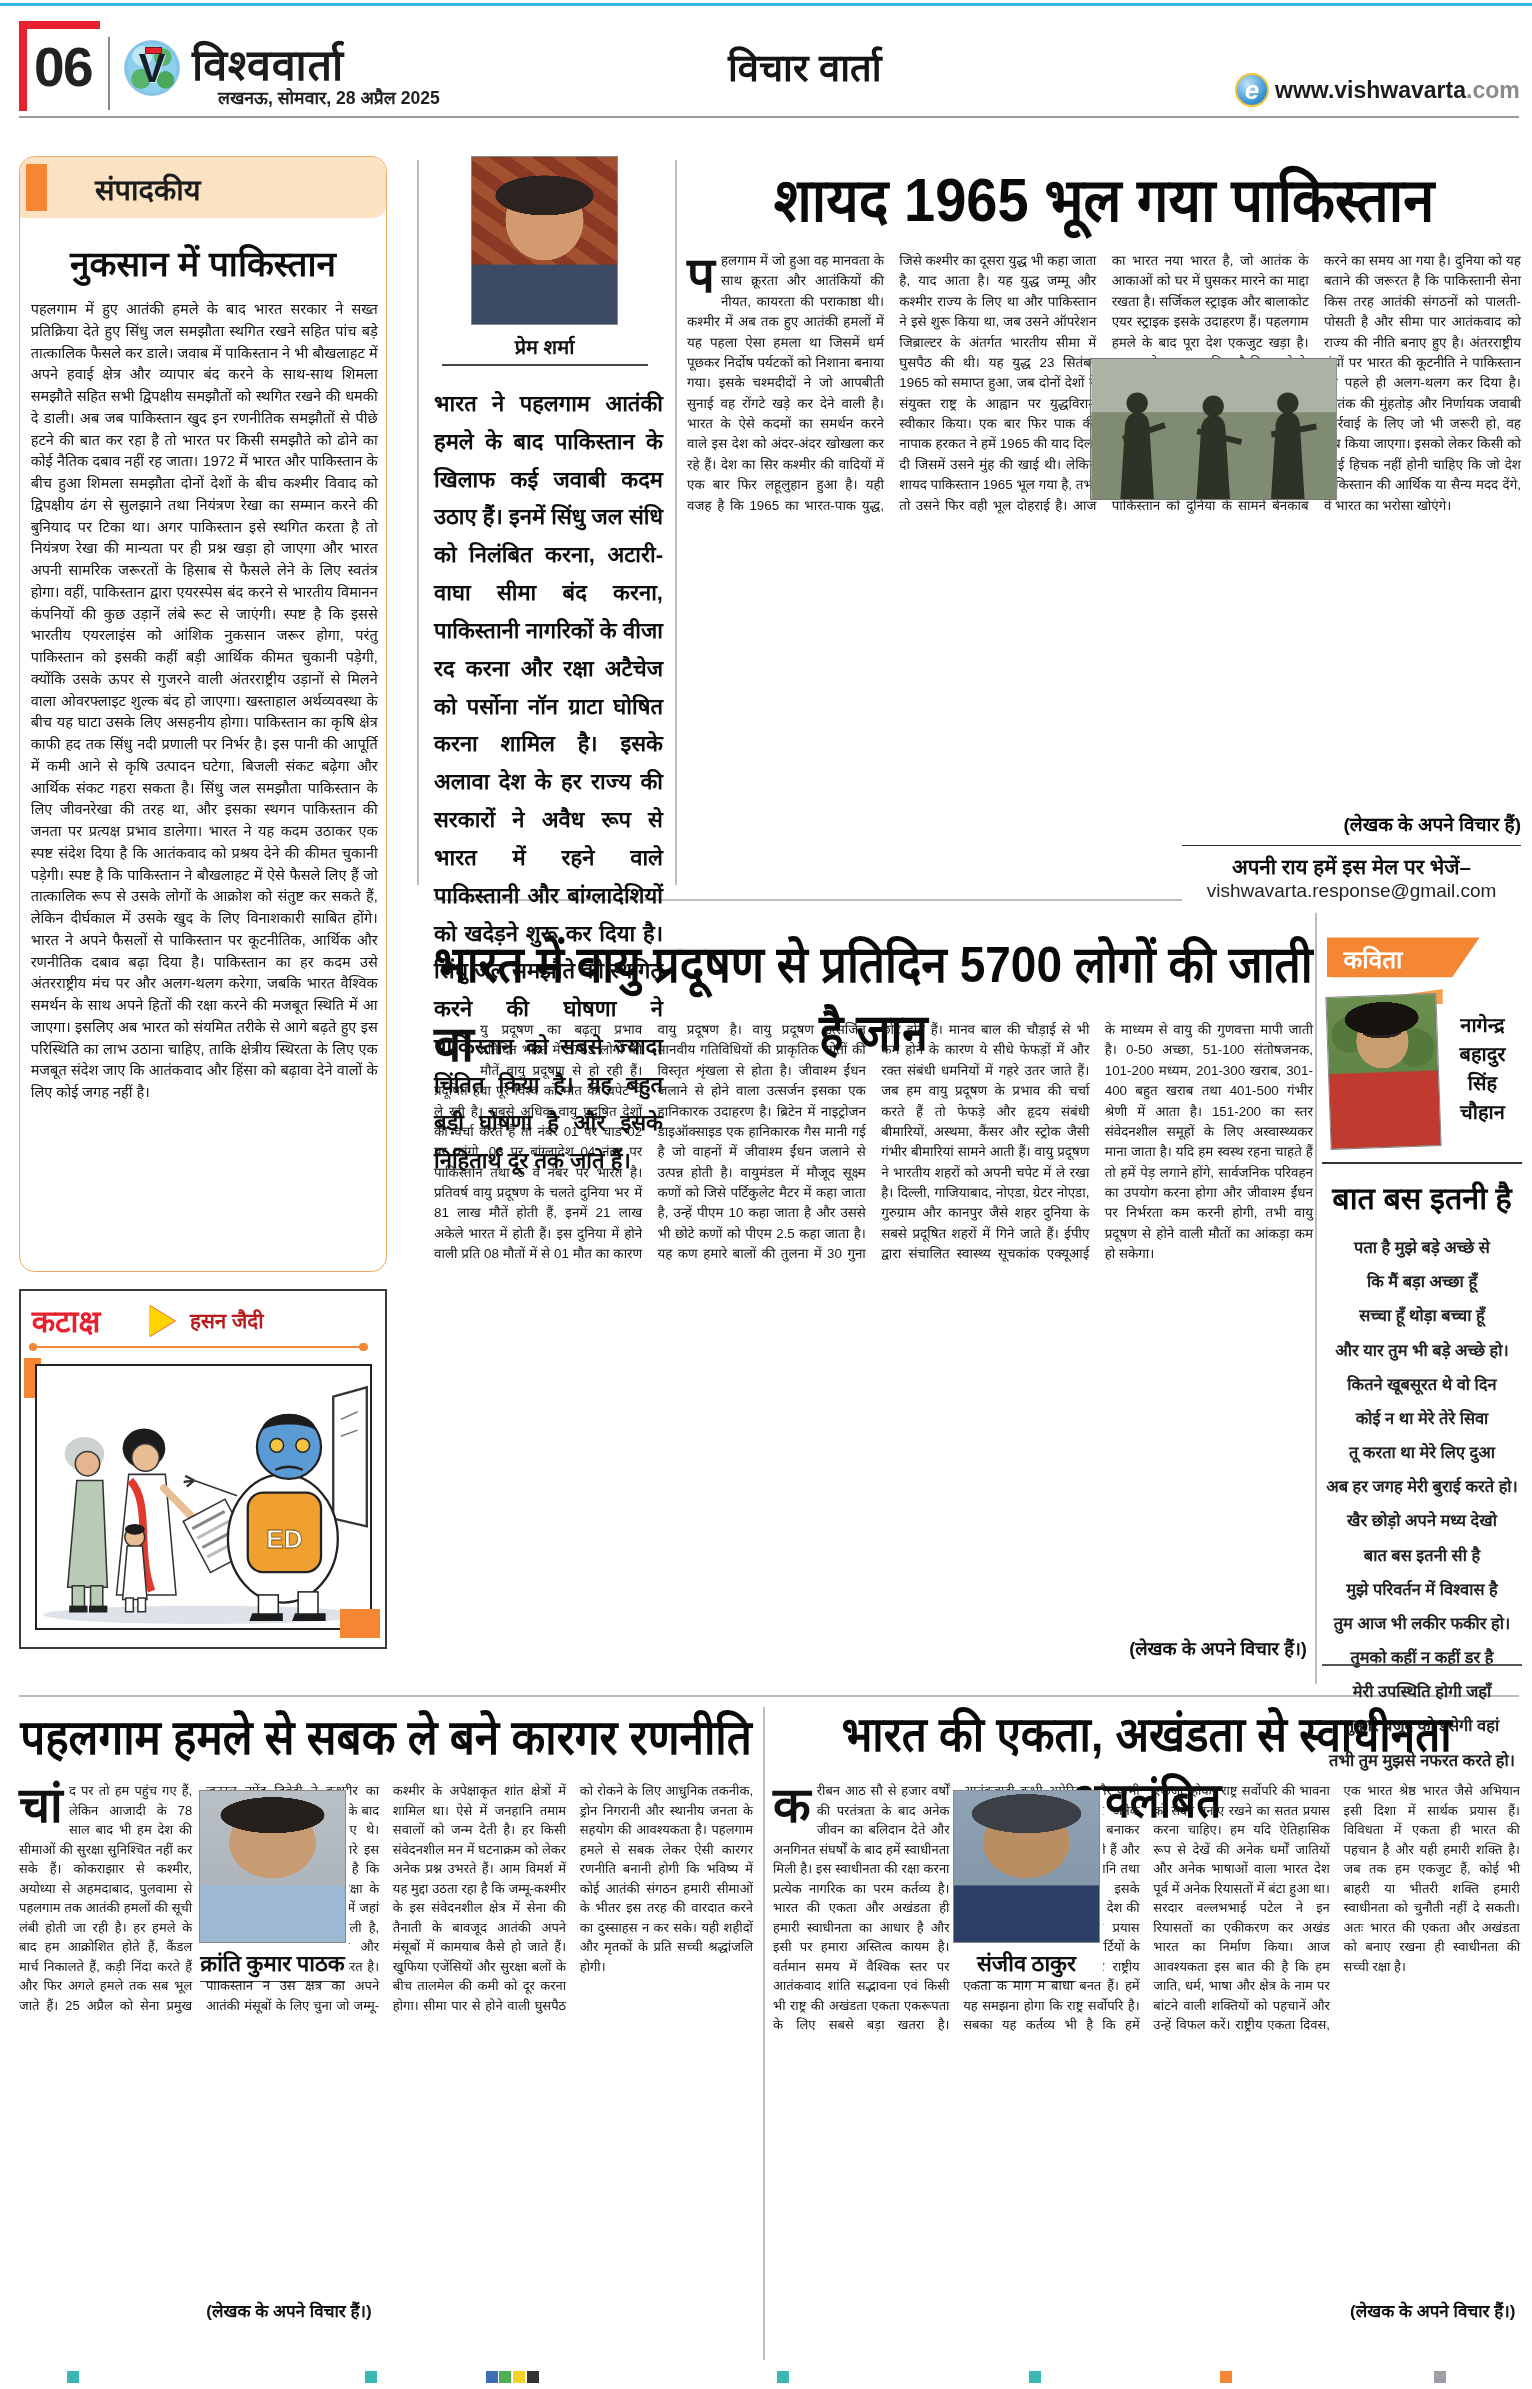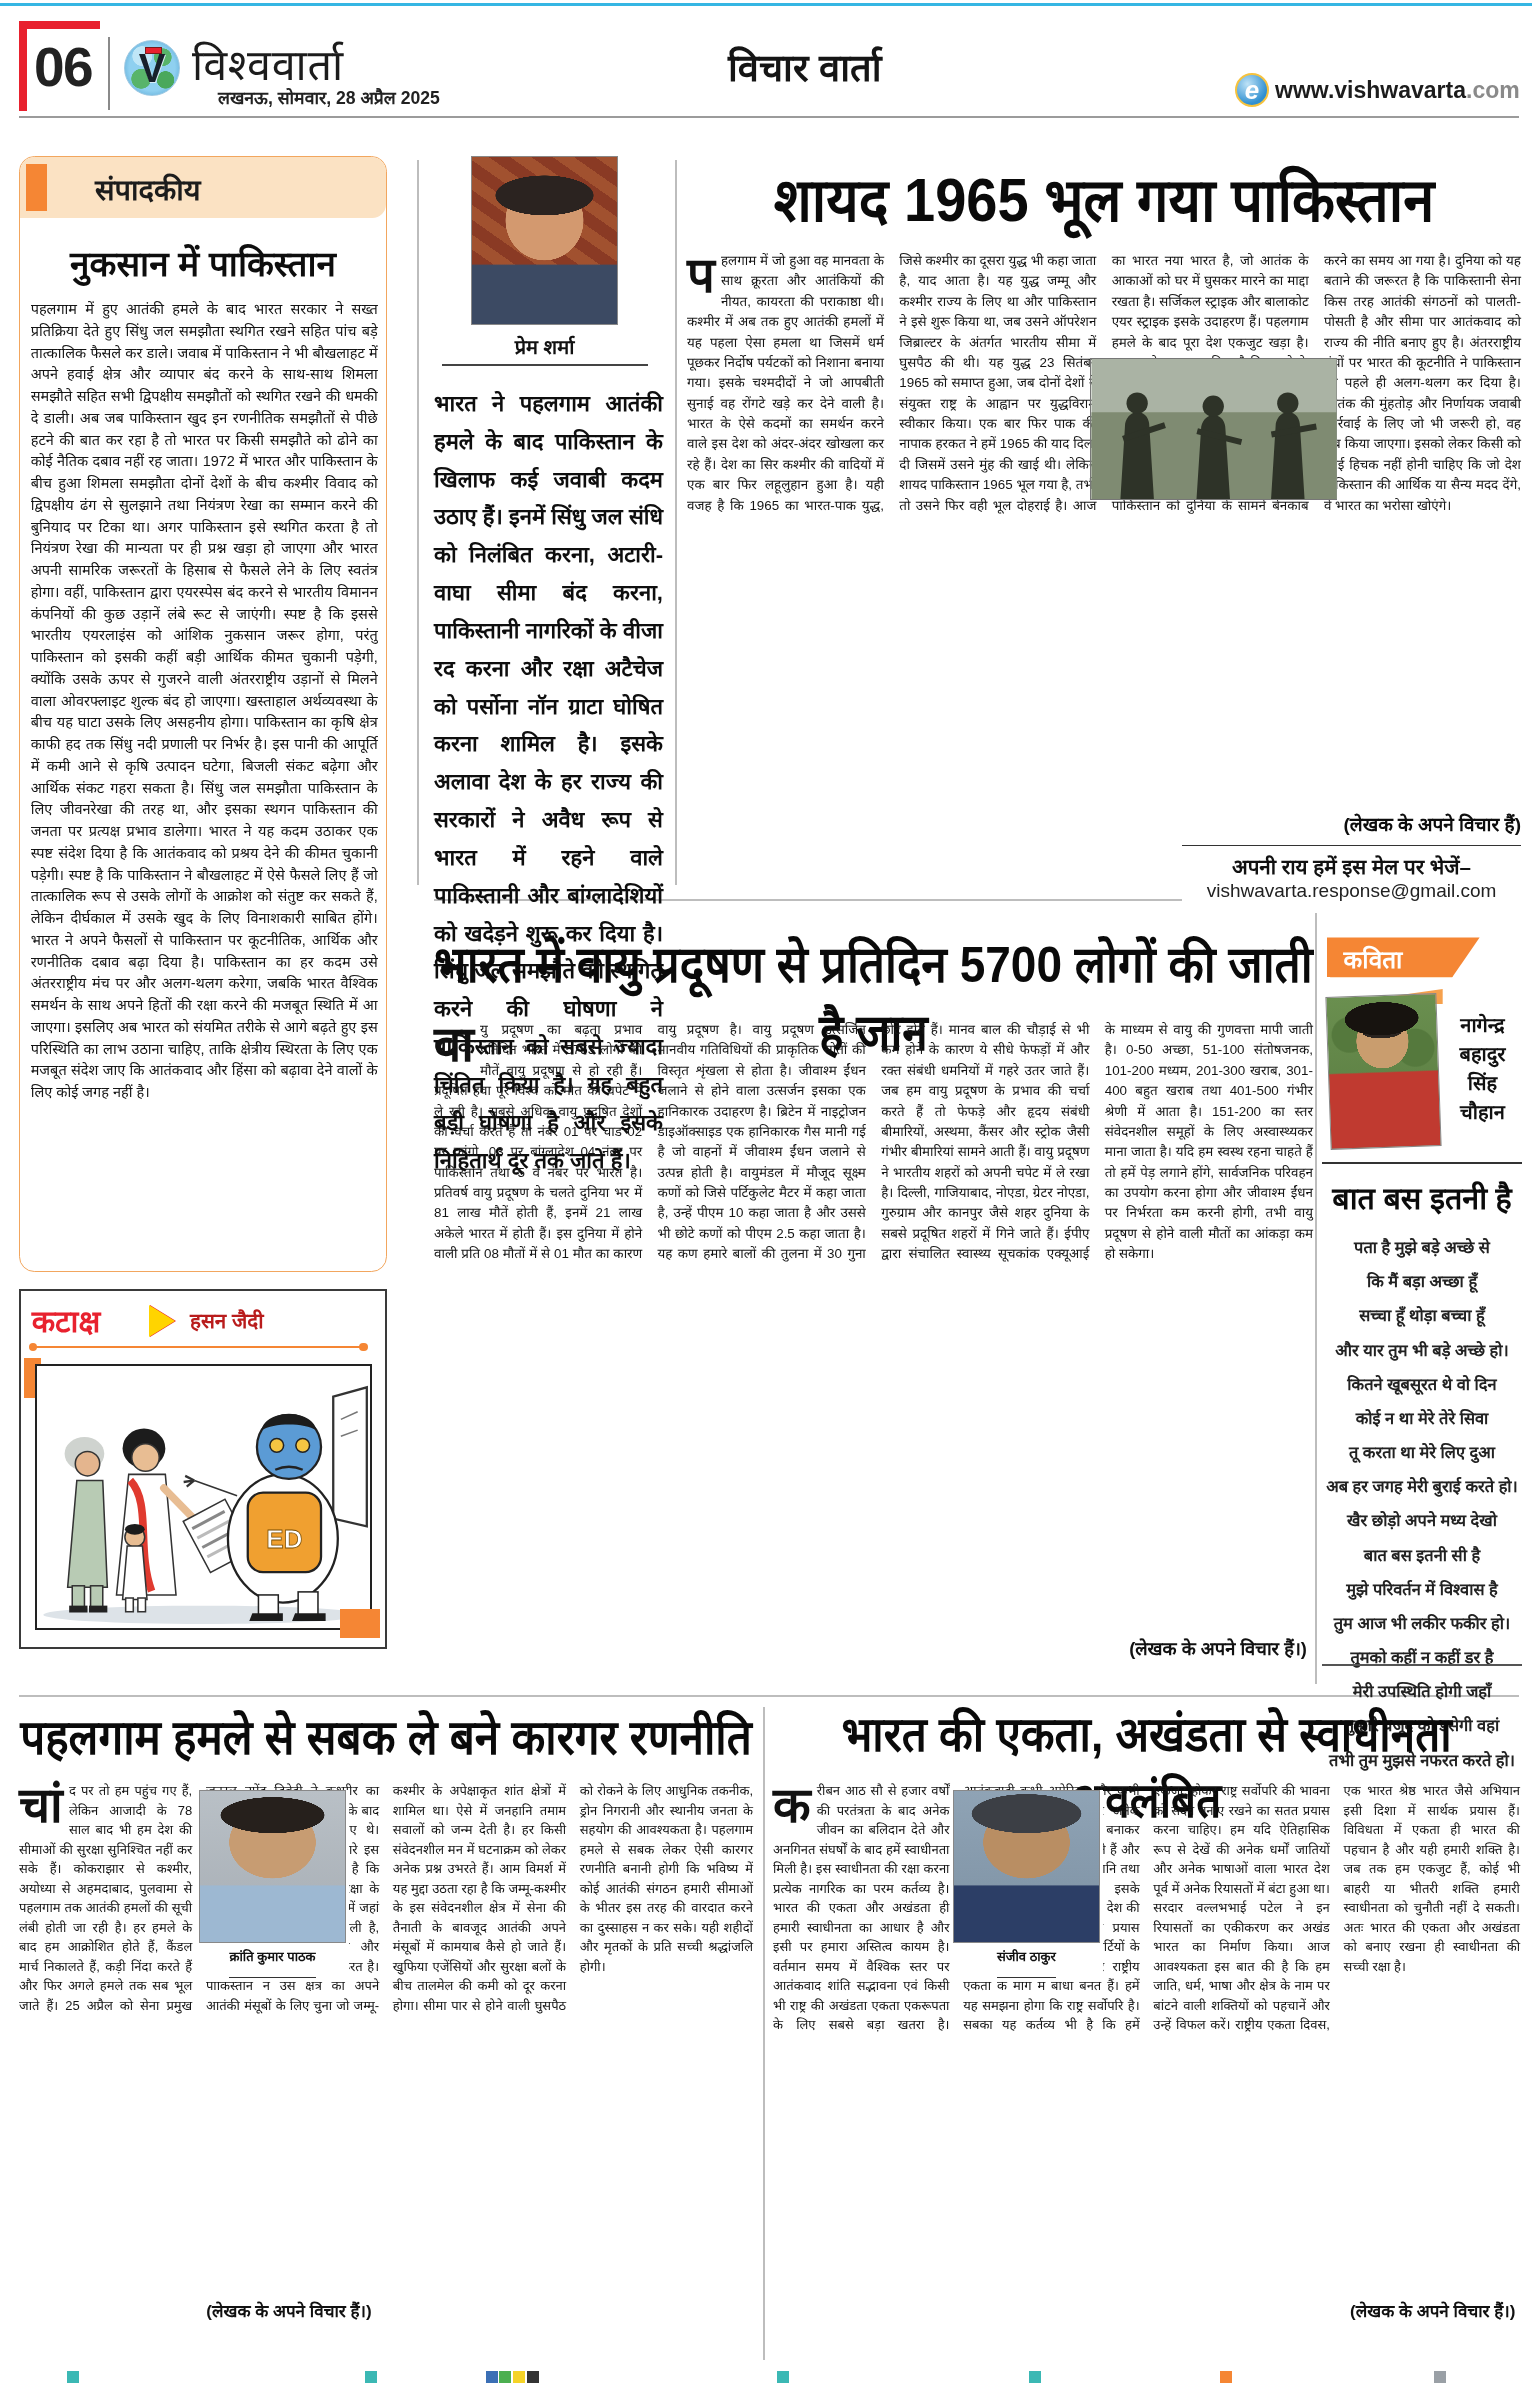--- a/index.html
+++ b/index.html
@@ -14,21 +14,21 @@
   .head-divider { position:absolute; left:108px; top:37px; width:2.3px; height:73px; background:#8a8a8a; }
   .logo { position:absolute; left:124px; top:40px; width:56px; height:56px; border-radius:50%;
           background: radial-gradient(circle at 32% 28%, #bfe6f7 0 18%, transparent 19%),
                       radial-gradient(circle at 70% 30%, #58b46a 0 16%, transparent 17%),
                       radial-gradient(circle at 30% 70%, #58b46a 0 18%, transparent 19%),
                       radial-gradient(circle at 75% 72%, #4aa85c 0 15%, transparent 16%),
                       radial-gradient(circle at 50% 50%, #8fd0f0 0 60%, #3f93c9 100%);
           border:1.5px solid #9fc9e2; display:flex; align-items:center; justify-content:center; }
   .logo-flag { position:absolute; left:20px; top:6.1px; width:17px; height:6.9px; background:#e8212e; border:0.8px solid #7a1b1b; }
   .logo-v { font-size:40px; font-weight:bold; color:#17202a; line-height:1; text-shadow:0.8px 0.8px 0 #d7ecf7; }
-  .masthead { position:absolute; left:192px; top:34px; font-size:43px; font-weight:normal; color:#1c1c1c; letter-spacing:0.8px; }
+  .masthead { position:absolute; left:192px; top:34px; font-size:43px; font-weight:bold; color:#1c1c1c; letter-spacing:0.8px; }
   .dateline { position:absolute; left:218px; top:85px; font-size:17.6px; font-weight:bold; color:#222; }
   .section-title { position:absolute; left:728px; top:40px; width:305px; text-align:left; font-size:38px; font-weight:bold; color:#151515; }
   .website { position:absolute; left:1235px; top:73px; display:flex; align-items:center; gap:6.1px; }
   .e-icon { width:34px; height:34px; border-radius:50%; background:radial-gradient(circle at 35% 30%, #bfe3f7, #2f8fd0 70%); color:#ffffff; font-weight:bold; font-size:26px; font-style:italic; display:flex; align-items:center; justify-content:center; border:2.3px solid #f6c23d; }
   .website-url { font-size:23px; font-weight:bold; color:#1c1c1c; }
   .website-url .tld { color:#8a8a8a; }
   .head-rule { position:absolute; left:19px; top:116px; width:1500px; height:1.5px; background:#9b9b9b; }
 
   
   .vrule { position:absolute; width:1.5px; background:#bdbdbd; }
@@ -122,21 +122,21 @@
   .photo-pathak { width:147px; height:153px; margin:0 auto; border:0.8px solid #888;
       background-image: radial-gradient(ellipse 36% 12% at 50% 16%, #26201c 99%, transparent 100%),
         radial-gradient(ellipse 30% 24% at 50% 34%, #c79c72 99%, transparent 100%),
         linear-gradient(180deg, transparent 62%, #9db8d2 63%),
         linear-gradient(#b9c0c6, #a6adb4); }
   .photo-thakur { width:147px; height:153px; margin:0 auto; border:0.8px solid #888;
       background-image: radial-gradient(ellipse 38% 13% at 50% 15%, #3c3f45 99%, transparent 100%),
         radial-gradient(ellipse 30% 24% at 50% 34%, #b98e63 99%, transparent 100%),
         linear-gradient(180deg, transparent 62%, #2c3e66 63%),
         linear-gradient(#8fa3b5, #7d91a3); }
-  .ba-caption { font-size:13px; font-weight:bold; margin-top:3.8px; border-bottom:1.5px solid #333; display:inline-block; padding-bottom:12px; }
+  .ba-caption { font-size:22px; font-weight:bold; margin-top:3.8px; border-bottom:1.5px solid #333; display:inline-block; padding-bottom:4px;font-family:Liberation Serif, serif; }
   .ba-endnote-left { position:absolute; left:182px; top:594px; width:176px; font-size:17px; font-weight:bold; text-align:center; }
   .ba-endnote-right { position:absolute; right:4.6px; top:594px; font-size:17px; font-weight:bold; }
 
   
   .mark { position:absolute; top:2371px; width:12.2px; height:12.2px; }
 </style>
 </head>
 <body>
 
 <div id="page">

